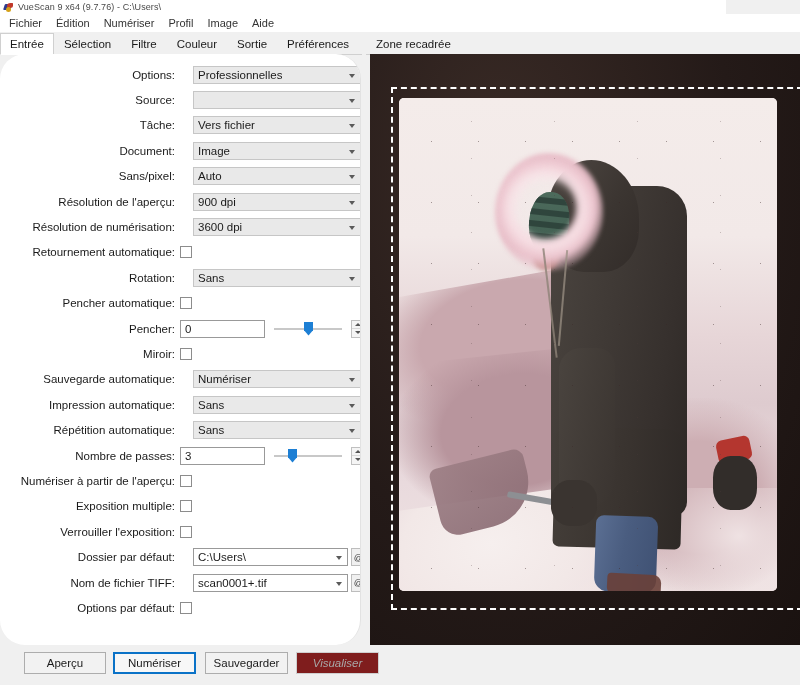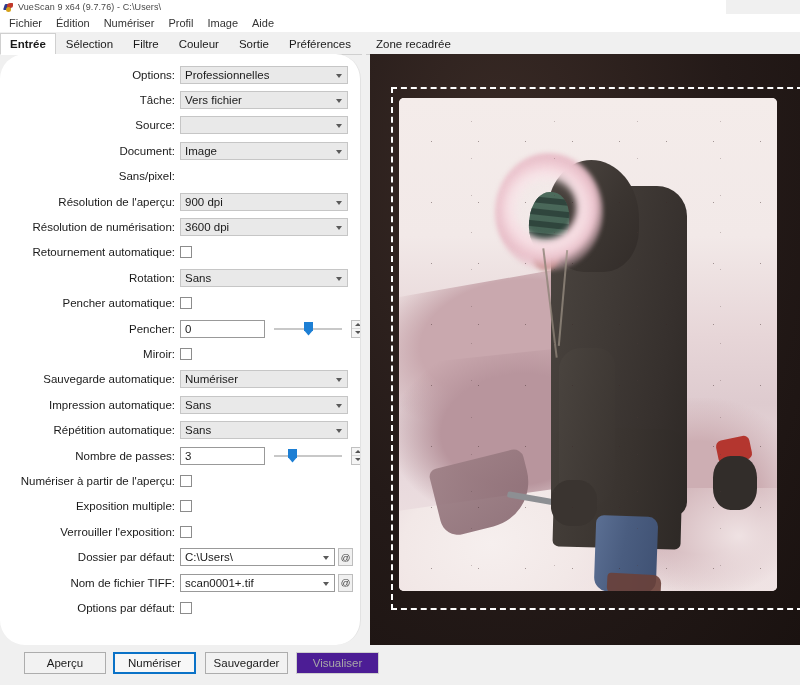--- a/index.html
+++ b/index.html
@@ -65,21 +65,21 @@
     font-size: 11.5px; color: #1a1a1a; padding: 4px 9px 3px 9px;
     white-space: nowrap; background: transparent;
     border: 1px solid transparent; border-bottom: none;
     cursor: default; line-height: 13px;
   }
   .tab.active {
     background: #ffffff;
     border: 1px solid #d0d0d0;
     border-bottom: 1px solid #ffffff;
     margin-bottom: -1px;
-    font-weight: bold;
+    font-weight: normal;
   }
 
   #form-area {
     position: absolute; left: 0; top: 22px; width: 360px; height: 591px;
     background: #ffffff;
     border-right: 1px solid #e2e2e2;
     overflow: hidden;
     border-radius: 25px;
   }
 
@@ -92,21 +92,21 @@
     width: 180px; text-align: right; padding-right: 5px;
     font-size: 11.5px; color: #1a1a1a; white-space: nowrap;
     flex: none; box-sizing: border-box;
   }
 
   
   .combo {
     width: 168px; height: 18px; box-sizing: border-box;
     background: #e9e9e9; border: 1px solid #c6c6c6;
     display: flex; align-items: center; position: relative;
-    cursor: default; flex: none;
+    cursor: default; flex: none; margin-left: 13px;
   }
   .combo .val {
     font-size: 11.5px; color: #1a1a1a; padding-left: 4px;
     white-space: nowrap; overflow: hidden;
   }
   .combo .arrow {
     position: absolute; right: 5px; top: 50%;
     width: 0; height: 0; margin-top: -1px;
     border-left: 3.5px solid transparent;
     border-right: 3.5px solid transparent;
@@ -193,21 +193,21 @@
     position: absolute; top: 7px; height: 22px;
     box-sizing: border-box;
     background: #f2f2f2; border: 1px solid #adadad;
     font-size: 11.5px; color: #1a1a1a;
     display: flex; align-items: center; justify-content: center;
     cursor: default;
   }
   .btn.focused {
     border: 2px solid #0a72c7; background: #f7f7f7;
   }
-  .btn.disabled { color: #a8a8a8; border-color: #cfcfcf; background: #4c1d95; }
+  .btn.disabled { color: #a8a8a8; border-color: #cfcfcf; background: #7f1d1d; font-style: italic; }
 
   
   #right-pane {
     position: absolute; left: 366px; top: 32px; width: 434px; height: 613px;
     background: #f0f0f0;
   }
   #right-tabstrip {
     position: absolute; left: 0; top: 0; width: 434px; height: 22px;
     display: flex; align-items: flex-end;
     border-bottom: 1px solid #d0d0d0;
@@ -429,45 +429,49 @@
 
     <div class="row" style="margin-top:8px;">
       <div class="row-label">Options:</div>
       <div class="combo">
         <span class="val">Professionnelles</span>
         <span class="arrow"></span>
       </div>
     </div>
 
     <div class="row">
-      <div class="row-label">Tâche:</div>
-      <div class="combo">
-        <span class="val">Vers fichier</span>
-        <span class="arrow"></span>
-      </div>
-    </div>
-
-    <div class="row">
       <div class="row-label">Source:</div>
       <div class="combo empty">
         <span class="val"></span>
         <span class="arrow"></span>
       </div>
     </div>
 
     <div class="row">
+      <div class="row-label">Tâche:</div>
+      <div class="combo">
+        <span class="val">Vers fichier</span>
+        <span class="arrow"></span>
+      </div>
+    </div>
+
+    <div class="row">
       <div class="row-label">Document:</div>
       <div class="combo">
         <span class="val">Image</span>
         <span class="arrow"></span>
       </div>
     </div>
 
     <div class="row">
       <div class="row-label">Sans/pixel:</div>
+      <div class="combo">
+        <span class="val">Auto</span>
+        <span class="arrow"></span>
+      </div>
     </div>
 
     <div class="row">
       <div class="row-label">Résolution de l'aperçu:</div>
       <div class="combo">
         <span class="val">900 dpi</span>
         <span class="arrow"></span>
       </div>
     </div>
 

